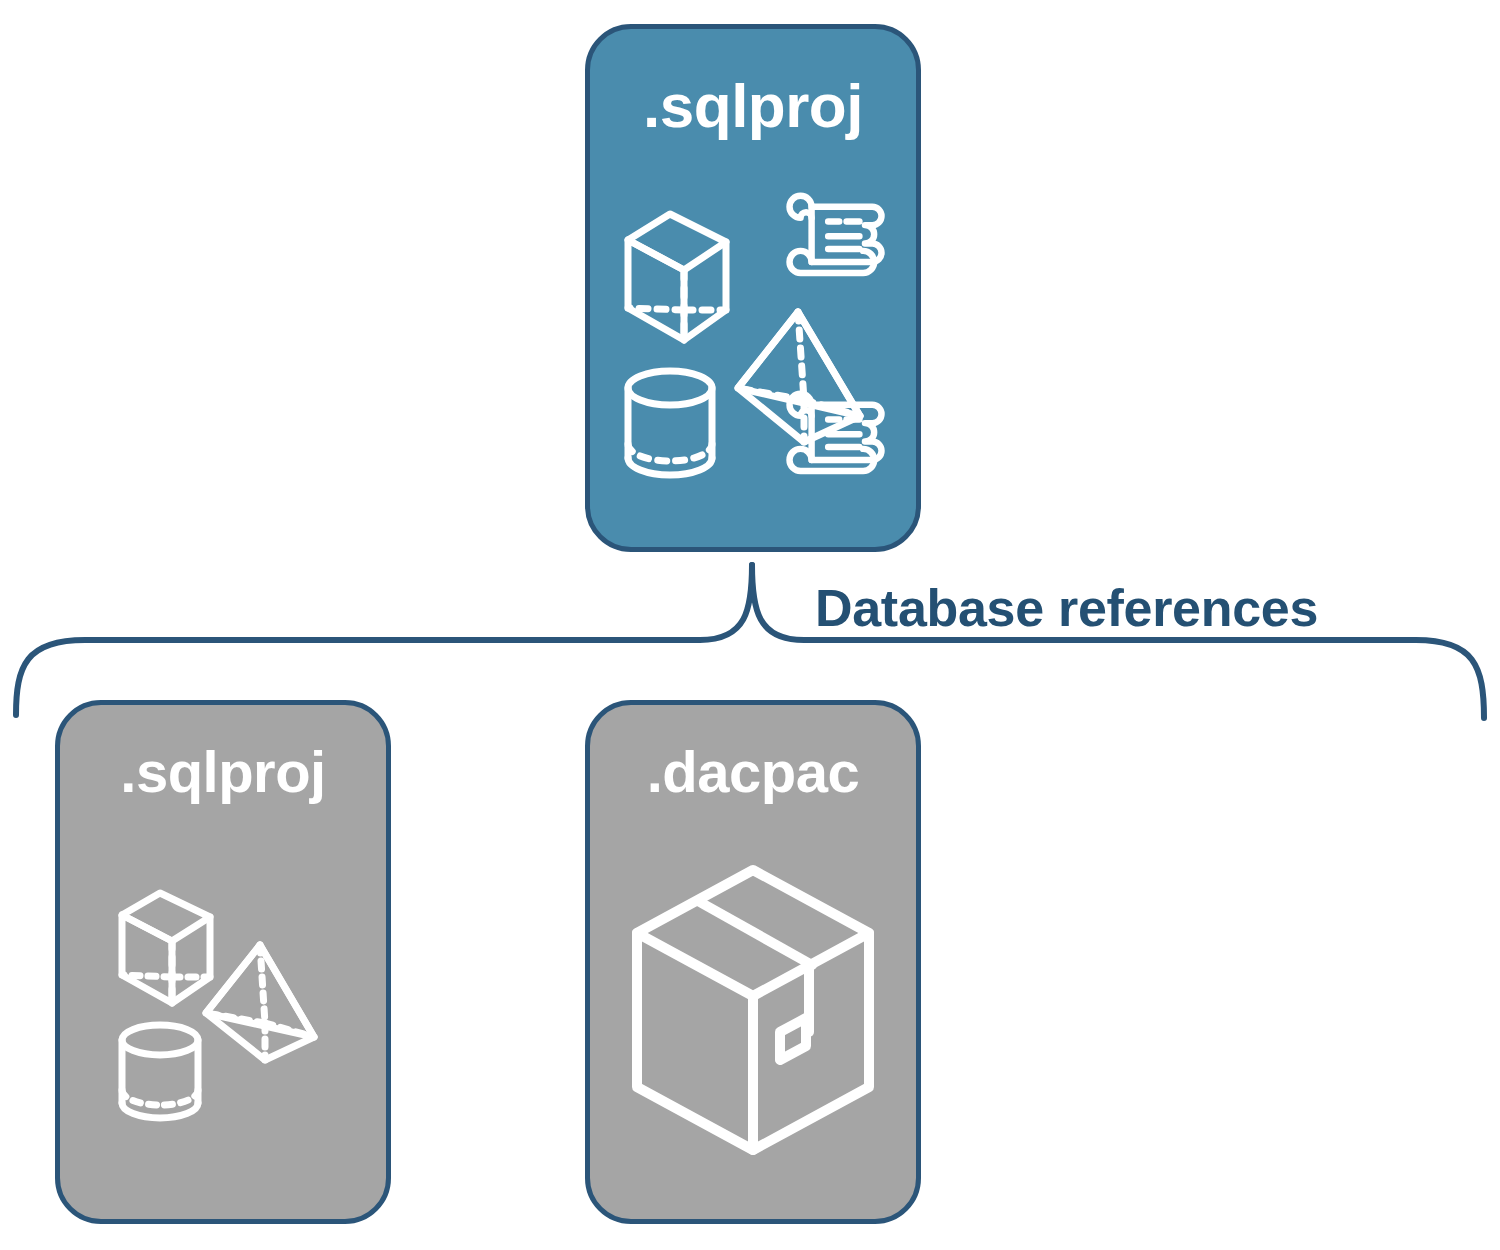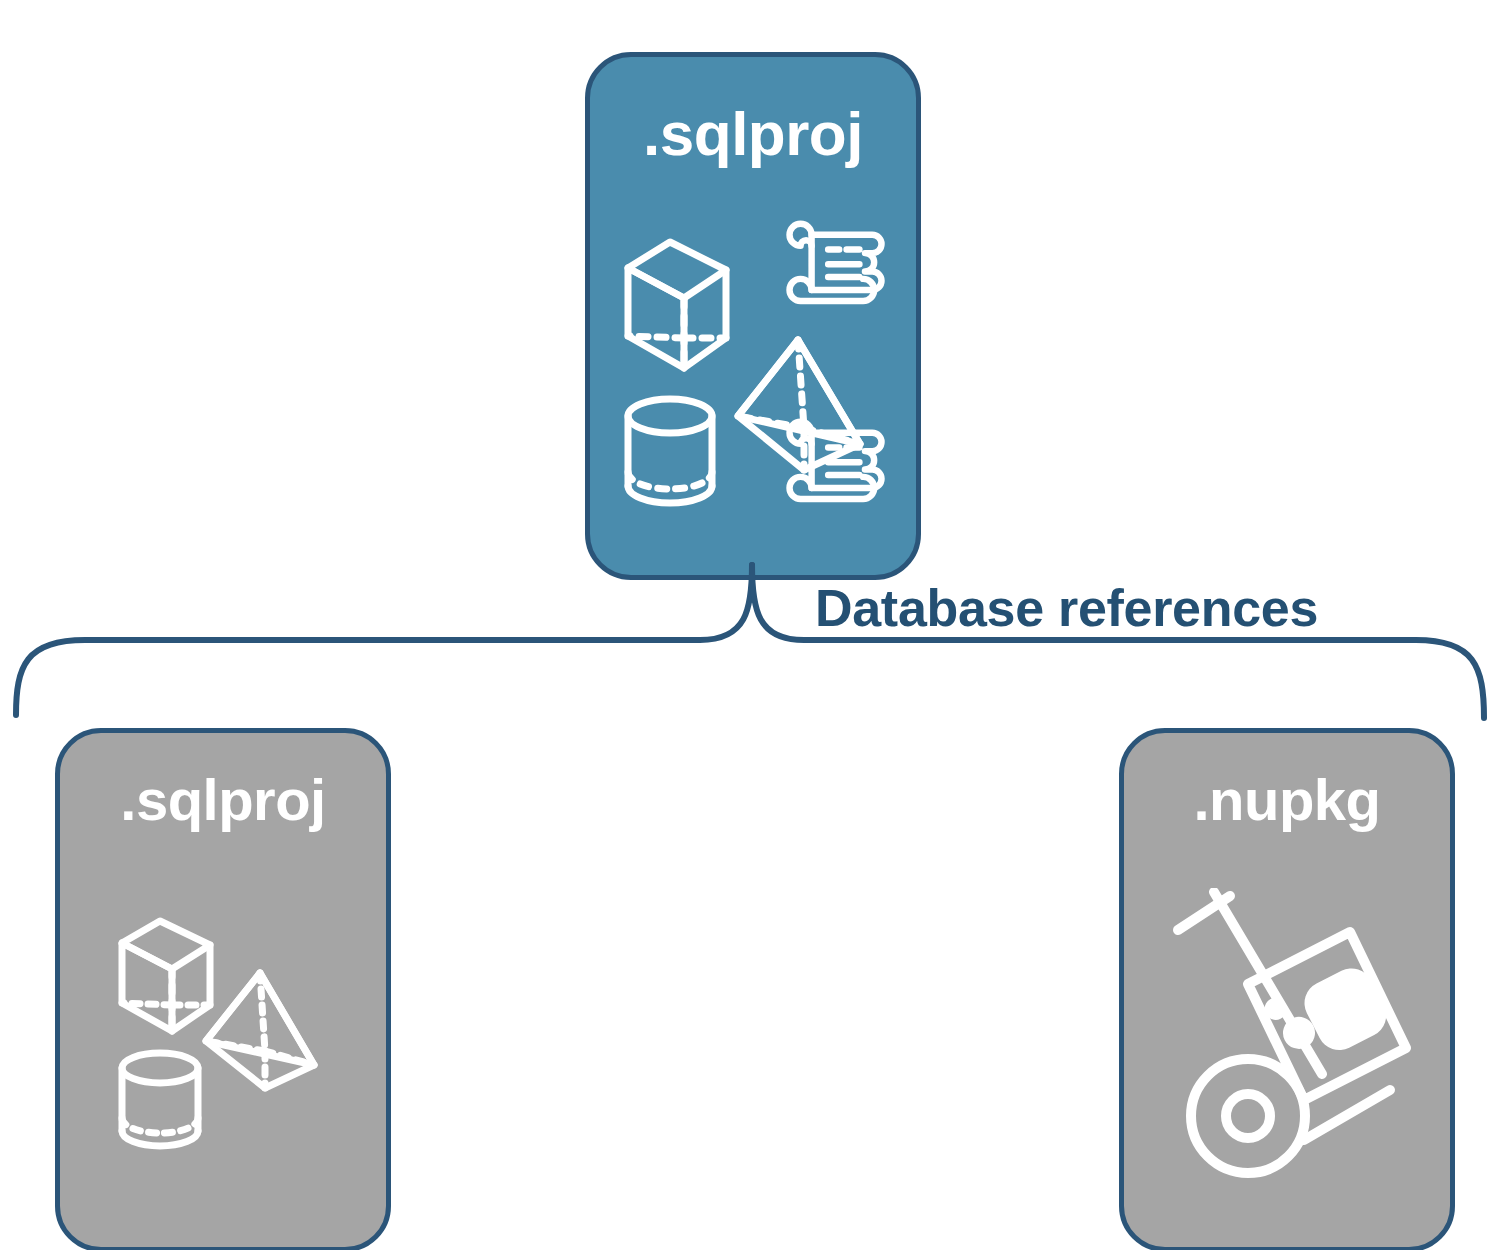--- a/index.html
+++ b/index.html
@@ -20,21 +20,20 @@
 
   
   .card {
     position: absolute;
     box-sizing: border-box;
     border-radius: 46px;
     border: 5px solid #2b5579;
     display: flex;
     flex-direction: column;
     align-items: center;
-    margin-top: 28px;
   }
   .card.blue  { background: #4a8cad; }
   .card.gray  { background: #a5a5a5; }
 
   .card-title {
     color: #ffffff;
     font-weight: bold;
     letter-spacing: -0.5px;
     line-height: 1;
     white-space: nowrap;
@@ -179,41 +178,34 @@
             <path d="M14 155 L14 218"></path>
             <path d="M90 155 L90 218"></path>
             <path d="M14 218 A38 15 0 0 0 90 218"></path>
             <path d="M14 205 A38 15 0 0 0 90 205" stroke-dasharray="8 8"></path>
           </g>
         </g>
       </svg>
     </div>
   </div>
 
-
-  <div class="card gray" id="card-nupkg">
-    <div class="card-title">.nupkg</div>
+  <div class="card gray" id="card-dacpac">
+    <div class="card-title">.dacpac</div>
     <div class="card-art">
       <svg width="266" height="300" viewBox="0 0 266 300" fill="none">
         <g stroke="#ffffff" stroke-width="10" stroke-linecap="round" stroke-linejoin="round" fill="none">
 
-          <path d="M24 42 L76 8"></path>
-
-          <path d="M60 4 L168 186"></path>
-
-          <path d="M150 252 L236 202"></path>
-
-          <circle cx="94" cy="228" r="57"></circle>
-          <circle cx="94" cy="228" r="22"></circle>
-
-          <path d="M196 44 L252 160 L150 212 L94 96 Z"></path>
-        </g>
-
-        <g fill="#ffffff" stroke="none" transform="rotate(-27 186 124)">
-          <rect x="156" y="88" width="72" height="72" rx="22"></rect>
-          <circle cx="130" cy="92" r="11"></circle>
-          <circle cx="140" cy="124" r="16"></circle>
+          <path d="M133 10 L249 73 L249 227 L133 290 L17 227 L17 73 Z"></path>
+
+          <path d="M17 73 L133 136 L249 73"></path>
+          <path d="M133 136 L133 290"></path>
+
+          <path d="M78 41 L192 105"></path>
+          <path d="M189 172 L189 106"></path>
+
+          <path d="M160 172 L186 158 L186 186 L160 200 Z"></path>
         </g>
       </svg>
     </div>
   </div>
 
+
 </div>
 
 </body></html>

